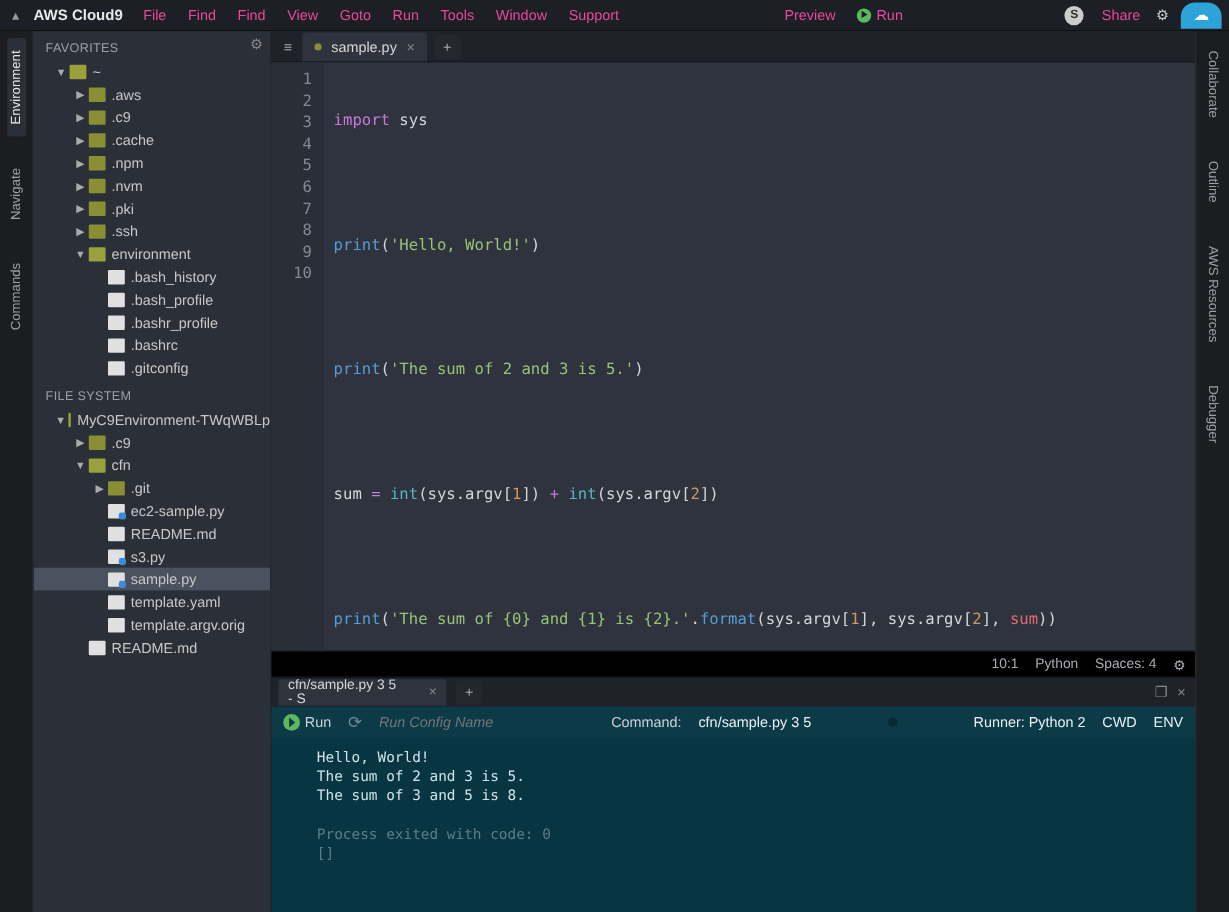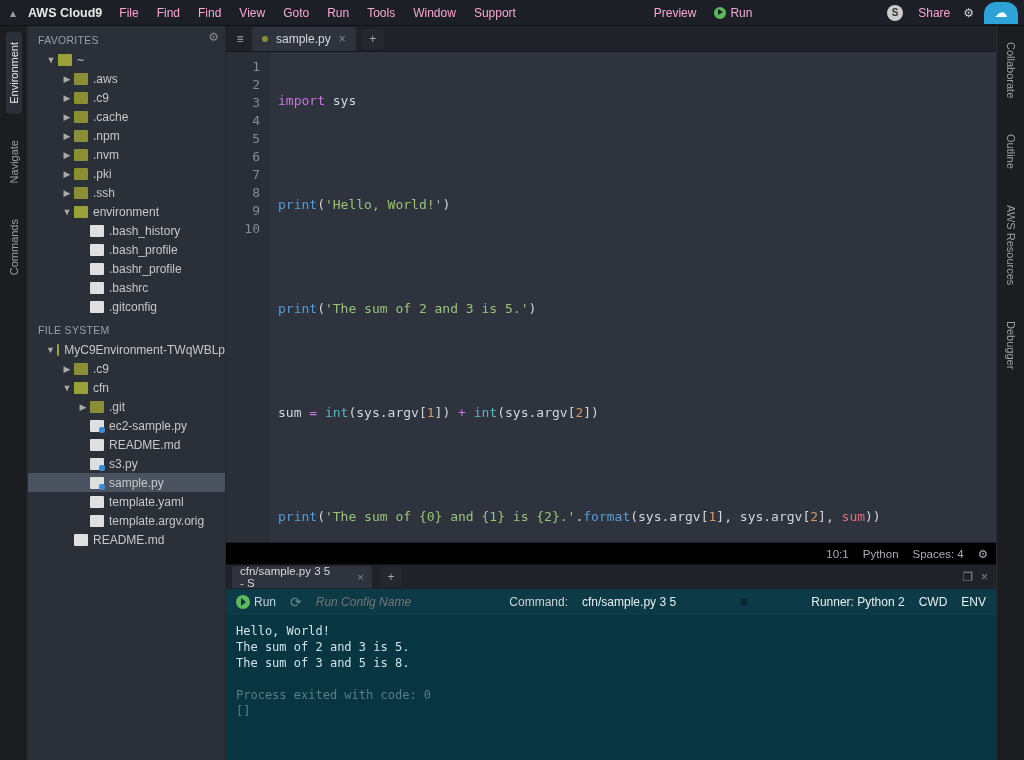--- a/index.html
+++ b/index.html
@@ -3,21 +3,21 @@
 <meta charset="utf-8">
 <style>
   * { margin: 0; padding: 0; box-sizing: border-box; }
   html, body { height: 100%; width: 100%; font-family: Arial, Helvetica, sans-serif; font-size: 12px; background: #1b1d21; color: #d0d0d0; overflow: hidden; }
   .app { display: flex; flex-direction: column; height: 100%; width: 100%; }
 
   
   .menubar { display: flex; align-items: center; height: 26px; background: #1c1f25; border-bottom: 1px solid #111; padding: 0 6px; gap: 0; font-size: 12px; }
   .menubar .corner { width: 14px; text-align: center; color: #999; }
   .menubar .brand { font-weight: bold; color: #e8e8e8; padding: 0 8px; font-size: 12.5px; }
-  .menubar .menu-item { padding: 0 9px; color: #f9a8d4; cursor: pointer; line-height: 26px; }
+  .menubar .menu-item { padding: 0 9px; color: #ec4899; cursor: pointer; line-height: 26px; }
   .menubar .spacer { flex: 1; }
   .runbtn { display: inline-flex; align-items: center; gap: 4px; }
   .runbtn .playicon { width: 12px; height: 12px; border-radius: 50%; background: #5cb85c; position: relative; }
   .runbtn .playicon::after { content: ""; position: absolute; left: 4px; top: 2.5px; border-left: 5px solid #1c1f25; border-top: 3.5px solid transparent; border-bottom: 3.5px solid transparent; }
   .avatar { width: 16px; height: 16px; border-radius: 50%; background: #ccc; color: #333; font-size: 10px; font-weight: bold; display: inline-flex; align-items: center; justify-content: center; margin: 0 6px; }
   .cloudicon { width: 34px; height: 22px; background: #2ea3d8; border-radius: 10px 10px 0 0; margin-left: 6px; display:flex; align-items:center; justify-content:center; color:#fff; font-size:13px; border-top-left-radius:12px; border-top-right-radius:12px;}
   .gearspan { padding:0 4px; }
 
   
   .body { flex: 1; display: flex; min-height: 0; }
@@ -89,21 +89,21 @@
   .termtoolbar .runbtn2 { display:flex; align-items:center; gap:4px; cursor:pointer;}
   .termtoolbar .playicon2 { width:14px; height:14px; border-radius:50%; background:#5cb85c; position:relative;}
   .termtoolbar .playicon2::after{content:""; position:absolute; left:5px; top:3px; border-left:5px solid #073642; border-top:4px solid transparent; border-bottom:4px solid transparent;}
   .termtoolbar .reload { color:#6b8a95; cursor:pointer; font-size:14px;}
   .termtoolbar input.rcname { background:transparent; border:none; color:#6b8a95; font-style:italic; font-size:12px; width:130px; outline:none;}
   .termtoolbar .lbl { color:#c9d4d8;}
   .termtoolbar .val { color:#e8f0f2;}
   .termtoolbar .spacer { flex:1; }
   .termtoolbar .dot2 { width:8px; height:8px; border-radius:50%; background:#0a2a33;}
 
-  .termout { flex:1; padding: 8px 10px; font-family: Menlo, Consolas, monospace; font-size: 12px; color:#cfe3e8; line-height:16px; white-space:pre; overflow:auto;}
+  .termout { flex:1; padding: 8px 10px; font-family: Menlo, Consolas, monospace; font-size: 12px; color:#cfe3e8; line-height:16px; white-space:pre; overflow:auto;margin-left:28px;}
   .termout .exit { color:#5d7d87; }
   .termout .cursorbox { color:#5d7d87;}
 </style>
 </head>
 <body>
 
 <div class="app">
 
   <div class="menubar">
     <span class="corner">▴</span>

